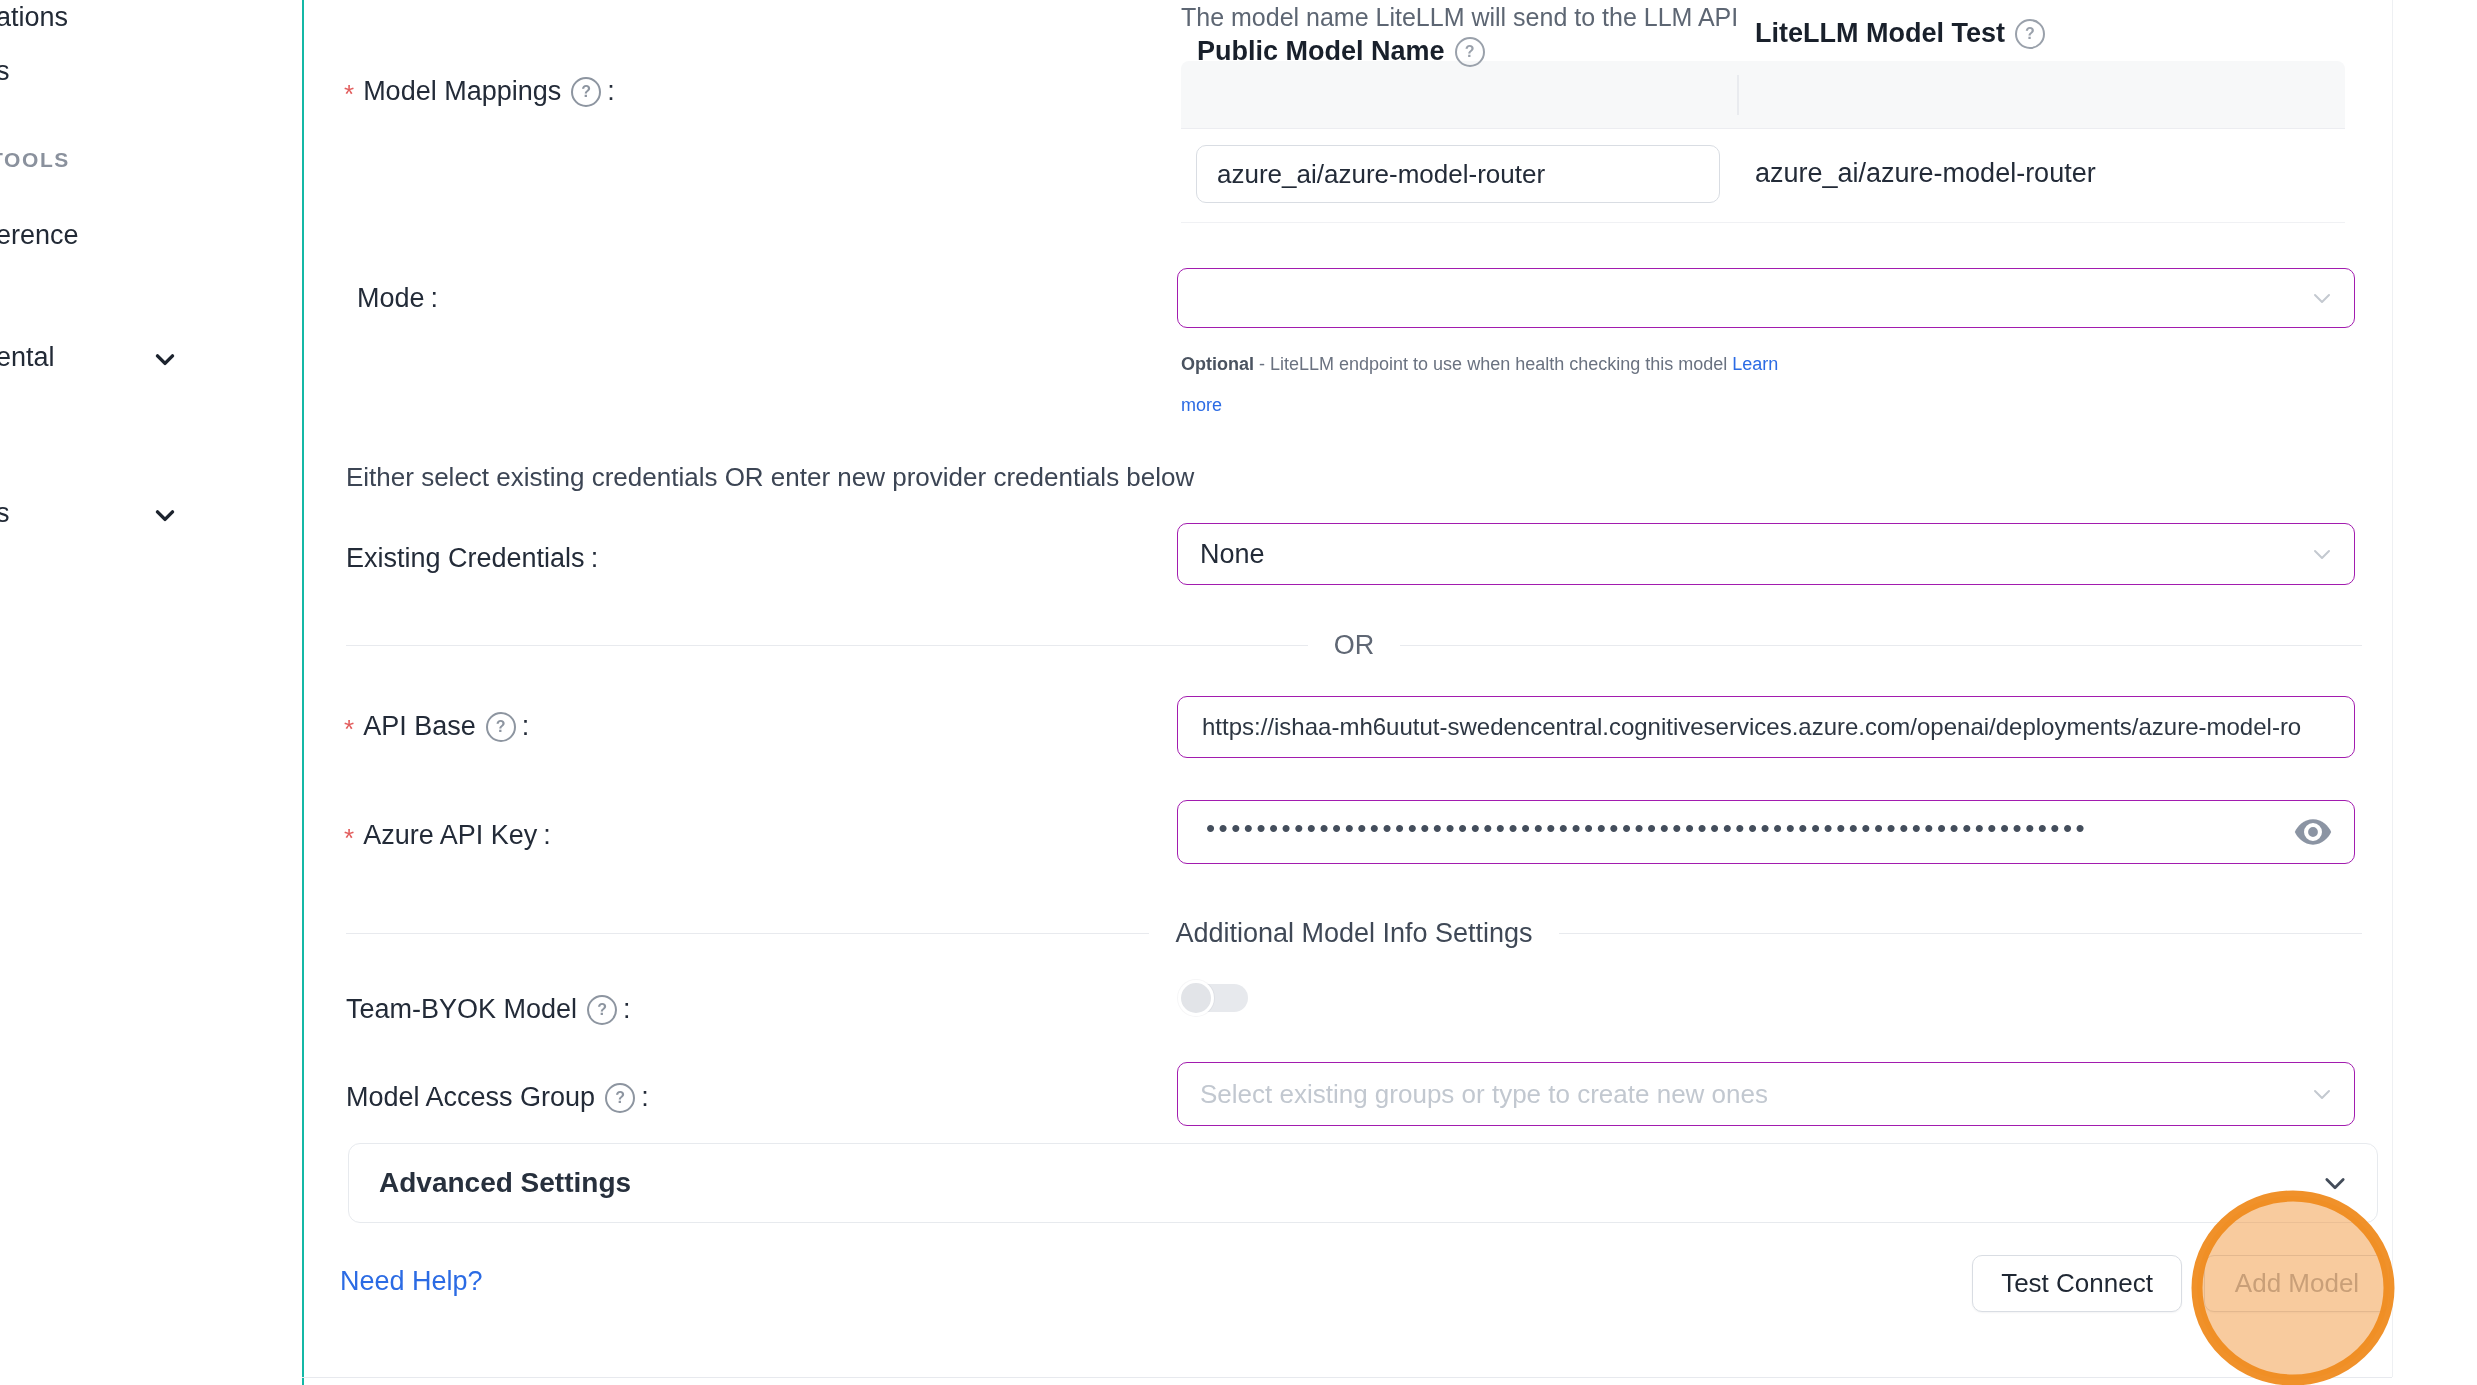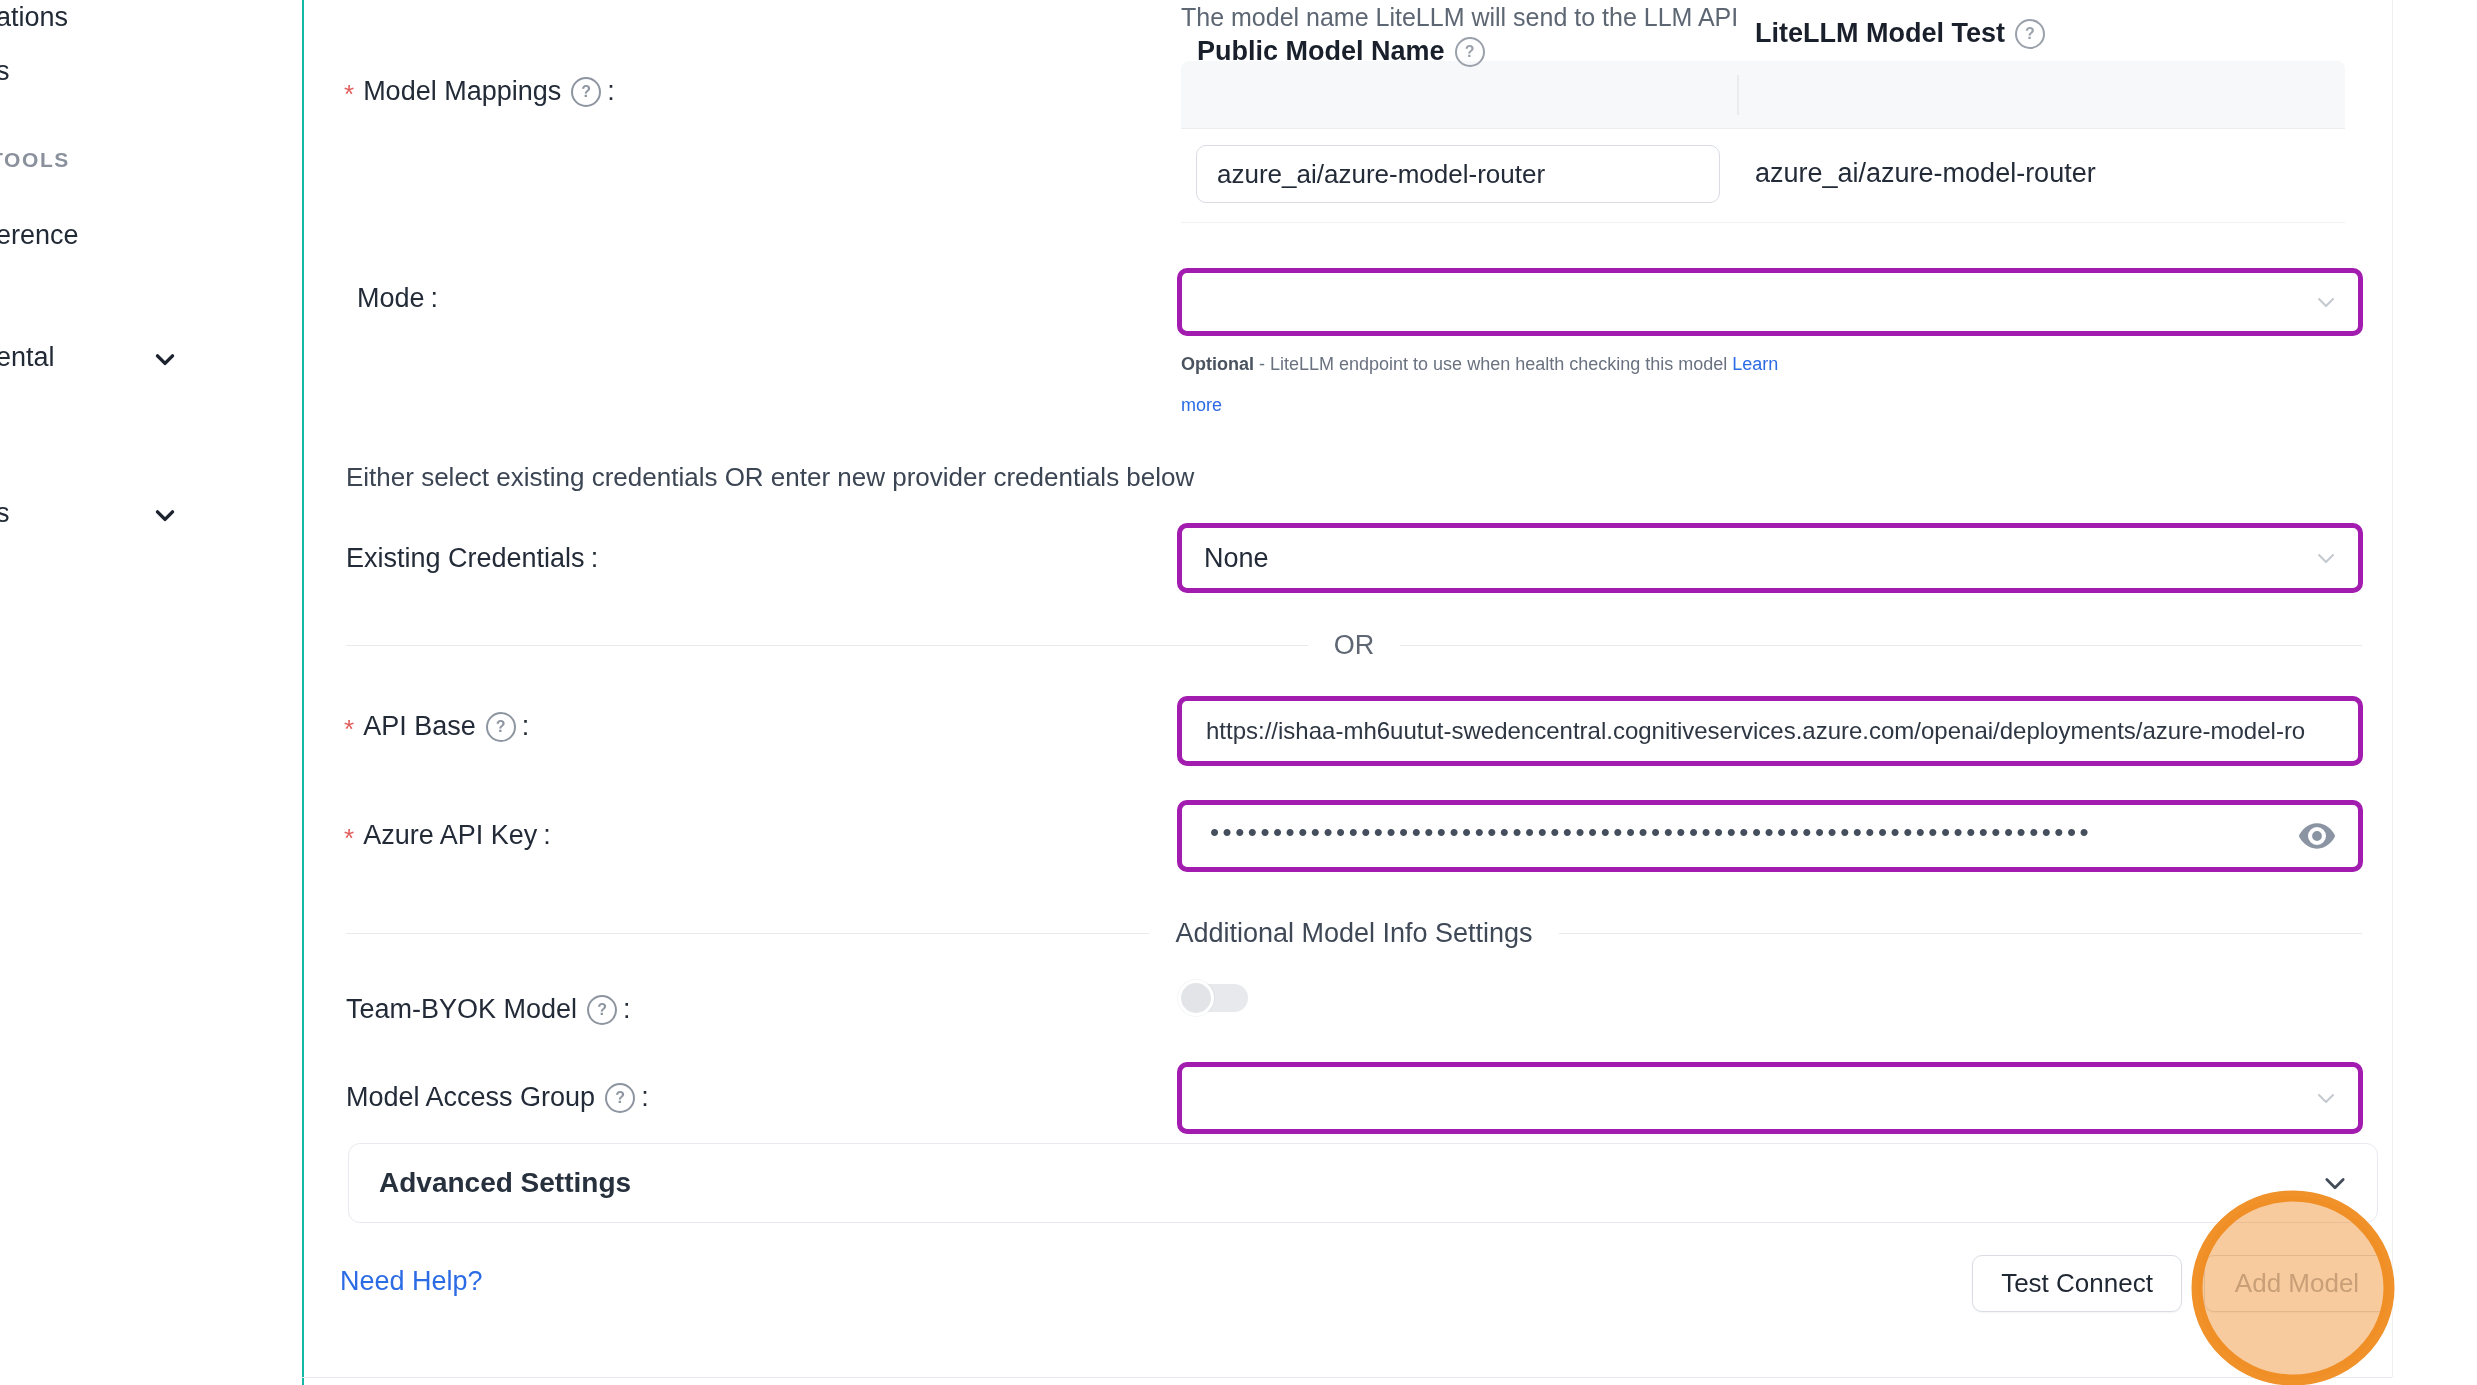--- a/index.html
+++ b/index.html
@@ -9,21 +9,21 @@
   #sidebar{position:absolute;left:0;top:0;width:302px;height:1385px;border-right:2px solid #14b8a6;background:#fff;overflow:hidden;}
   .side-item{position:absolute;font-size:27px;font-weight:500;color:#222a36;white-space:nowrap;}
   .side-section{position:absolute;font-size:21px;font-weight:700;color:#8a919d;letter-spacing:1.6px;white-space:nowrap;}
   .side-chev{position:absolute;width:30px;height:30px;}
   
   .label{position:absolute;font-size:27px;color:#232b38;white-space:nowrap;display:flex;align-items:center;}
   .req{color:#e25d5d;margin-right:9px;font-size:26px;transform:translateY(3px);}
   .colon{margin-left:6px;}
   .qicon{display:inline-flex;align-items:center;justify-content:center;width:26px;height:26px;margin-left:10px;
          border:2px solid #8d95a0;border-radius:50%;color:#8d95a0;font-size:16px;font-weight:700;line-height:1;}
-  .sel,.inputbox{position:absolute;background:#fff;border:5px solid #a21caf;border-radius:10px;display:flex;align-items:center;}
+  .sel,.inputbox{position:absolute;background:#fff;border:1px solid #a21caf;border-radius:10px;display:flex;align-items:center;}
   .sel-value{font-size:27px;color:#232b38;padding-left:22px;}
   .sel-placeholder{font-size:26px;color:#c2c8d0;padding-left:22px;}
   .sel-chev{position:absolute;right:20px;top:50%;transform:translateY(-50%);}
   .divider{position:absolute;display:flex;align-items:center;color:#5f6774;font-size:27px;white-space:nowrap;}
   .divider .line{flex:1;height:1px;background:#e8eaee;}
   .divider span{padding:0 26px;}
   .note{position:absolute;font-size:26px;color:#3c4554;white-space:nowrap;}
   .hint{position:absolute;font-size:25px;color:#5d6673;white-space:nowrap;}
   
   #mm-head{position:absolute;left:1181px;top:61px;width:1164px;height:67px;background:#f7f8f9;
@@ -180,20 +180,21 @@
     <div class="pill"></div>
     <div class="knob"></div>
   </div>
 
   <div class="label" style="left:346px;top:1082px;">
     <span>Model Access Group</span>
     <span class="qicon">?</span>
     <span class="colon">:</span>
   </div>
   <div class="sel" style="left:1177px;top:1062px;width:1176px;height:62px;">
+    <span class="sel-placeholder">Select existing groups or type to create new ones</span>
     <svg class="sel-chev" width="24" height="24" viewBox="0 0 24 24" fill="none" stroke="#c4c9d0" stroke-width="2" stroke-linecap="round" stroke-linejoin="round">
         <path d="M5 9l7 7 7-7"></path>
       </svg>
   </div>
 
   <div id="advanced">
     <span class="title">Advanced Settings</span>
     <svg class="chev" width="28" height="28" viewBox="0 0 24 24" fill="none" stroke="#434c59" stroke-width="2.4" stroke-linecap="round" stroke-linejoin="round">
         <path d="M5 9l7 7 7-7"></path>
       </svg>

